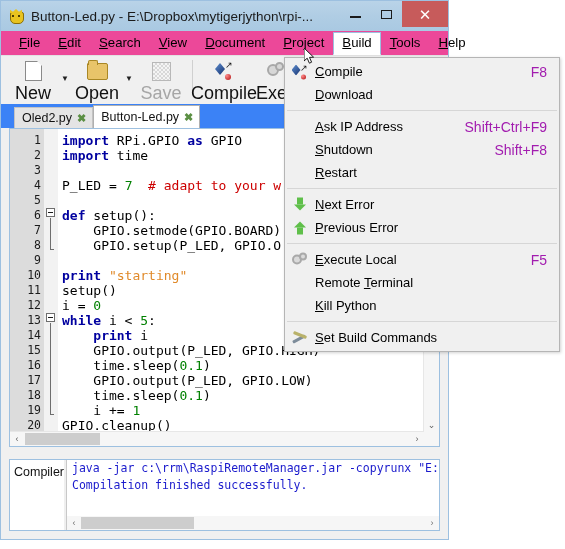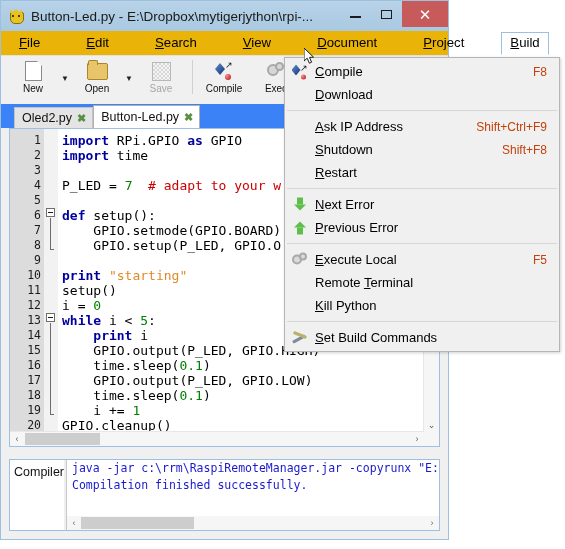--- a/index.html
+++ b/index.html
@@ -88,27 +88,26 @@
     border: 1.5px solid #1b1b1b;
     box-sizing: border-box;
     display: block;
   }
   .close-glyph { color: #ffffff; font-size: 15px; line-height: 1; font-family: "Liberation Sans", sans-serif; }
 
   
   .menubar {
     position: relative;
     height: 25px;
-    background: #eab308;
+    background: #ec4899;
     display: flex;
     align-items: center;
     padding-left: 9px;
     border-bottom: 1px solid #e2e2e2;
     box-sizing: border-box;
-    gap: 28px;
   }
   .menubar-item {
     font-size: 13.2px;
     color: #000000;
     padding: 3px 9px 4px 9px;
     white-space: nowrap;
     position: relative;
   }
   .menubar-item u { text-decoration: underline; }
   .menubar-item.open {
@@ -130,21 +129,21 @@
     box-sizing: border-box;
   }
   .tb-item {
     display: flex;
     flex-direction: column;
     align-items: center;
     width: 52px;
     padding-top: 2px;
   }
   .tb-item .glyph { height: 22px; display: flex; align-items: center; justify-content: center; }
-  .tb-item .lbl { font-size: 10px; color: #111; margin-top: 1px; }
+  .tb-item .lbl { font-size: 18px; color: #111; margin-top: 1px; }
   .tb-item .lbl.disabled { color: #a6a6a6; }
   .tb-caret {
     width: 12px;
     align-self: flex-start;
     margin-top: 16px;
     font-size: 8px;
     color: #222;
     text-align: center;
   }
   .tb-sep {
@@ -419,22 +418,22 @@
     display: flex;
     align-items: center;
     padding-left: 30px;
     font-size: 13px;
     color: #000000;
     white-space: nowrap;
   }
   .mi .mlabel { flex: 1 1 auto; }
   .mi .mlabel u { text-decoration: underline; }
   .mi .accel {
-    font-size: 12px;
-    color: #c2410c;
+    font-size: 14px;
+    color: #a21caf;
     padding-right: 12px;
   }
   .mi .micon {
     position: absolute;
     left: 6px; top: 50%;
     transform: translateY(-50%);
     width: 17px; height: 17px;
     display: flex; align-items: center; justify-content: center;
   }
   .msep {

